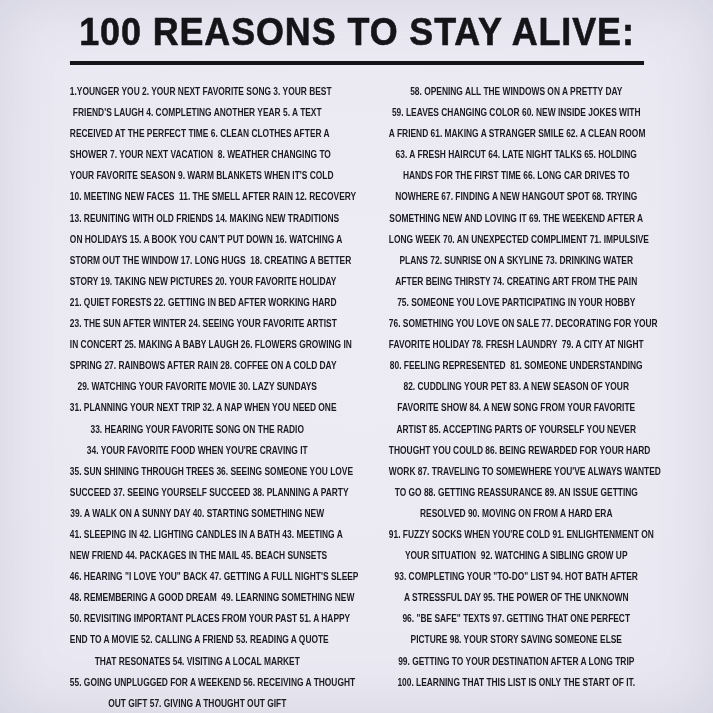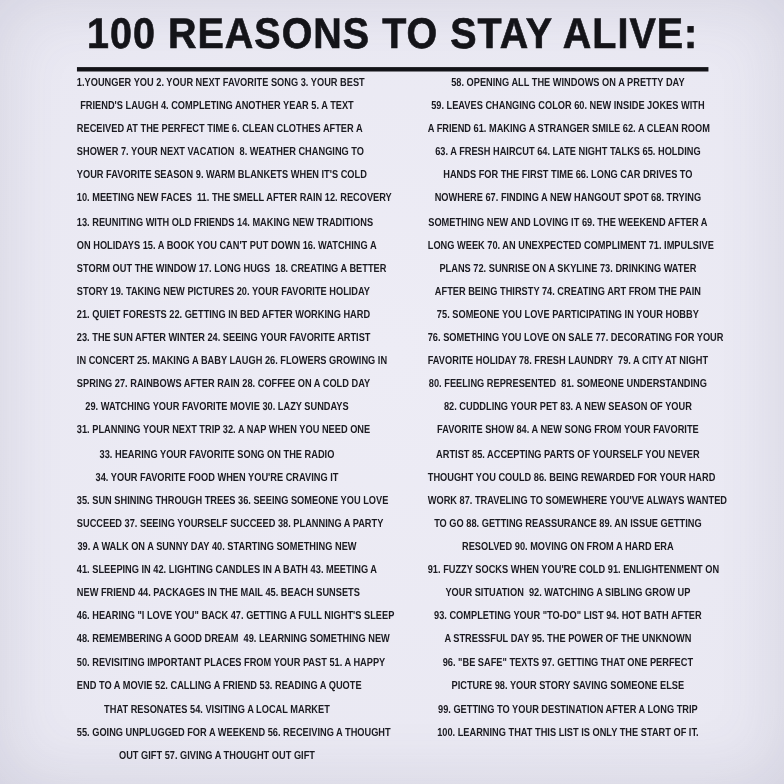--- a/index.html
+++ b/index.html
@@ -34,20 +34,21 @@
     color: #141419;
     border-bottom: 4px solid #141419;
     padding: 2px 10px 7px 10px;
     transform: scaleX(0.92);
     transform-origin: 50% 0;
     -webkit-text-stroke: 0.6px #141419;
   }
   .cols {
     display: flex;
     padding: 0 38px;
+    margin-top: 16px;
   }
   .col {
     flex: 1;
     min-width: 0;
   }
   .line {
     white-space: pre;
     text-align: center;
     font-family: "Liberation Sans", sans-serif;
     font-weight: 700;

